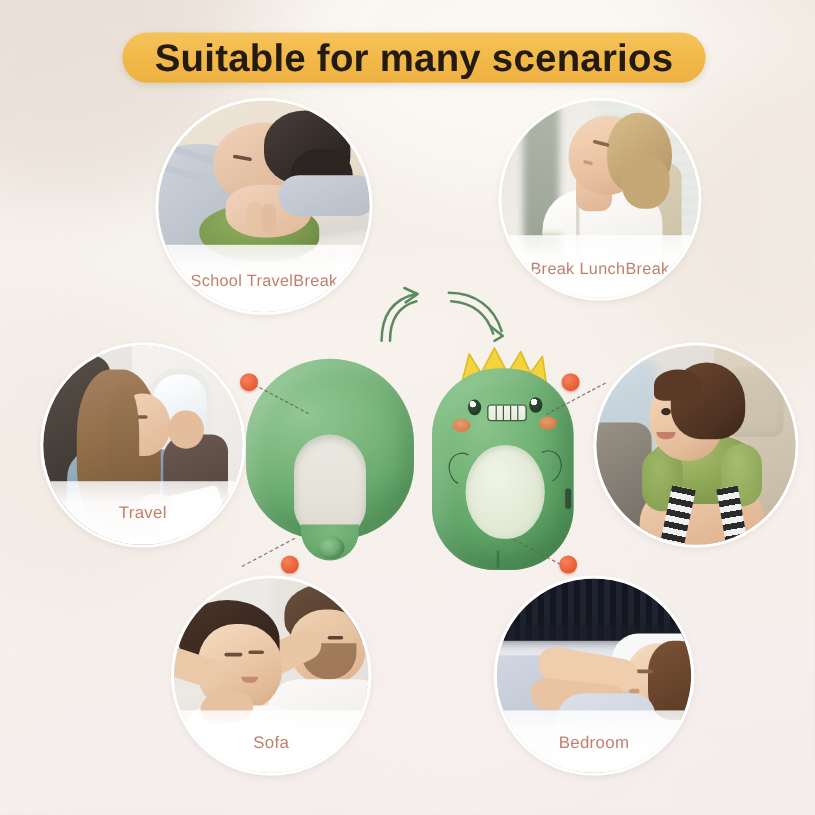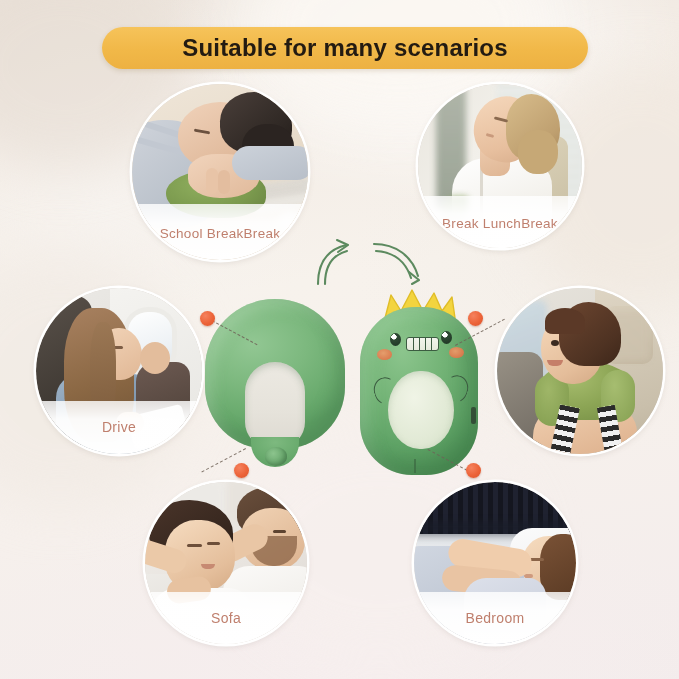--- a/index.html
+++ b/index.html
@@ -22,21 +22,21 @@
 
   
   #banner{
     position:absolute;left:102px;top:27px;width:486px;height:42px;
     background:linear-gradient(180deg,#f6c35a 0%,#f1b848 55%,#edb142 100%);
     border-radius:21px;
     box-shadow:0 2px 5px rgba(120,95,40,.18);
     display:flex;align-items:center;justify-content:center;
   }
   #banner-text{
-    font-size:24px;font-weight:bold;color:#231b12;letter-spacing:.2px;
+    font-size:32px;font-weight:bold;color:#231b12;letter-spacing:.2px;
     white-space:nowrap;
   }
 
   
   .scene{
     position:absolute;border-radius:50%;overflow:hidden;
     background:#ded6cf;
     box-shadow:0 0 0 2.5px #ffffff, 0 2px 7px rgba(110,95,85,.20);
   }
   .scene .photo{position:absolute;inset:0;overflow:hidden;border-radius:50%;}
@@ -169,21 +169,21 @@
 
       <div class="sh" style="left:62px;top:46px;width:16px;height:3px;border-radius:3px;background:#6b513f;transform:rotate(10deg);"></div>
 
       <div class="sh" style="left:56px;top:70px;width:72px;height:44px;border-radius:40% 46% 50% 44%;background:linear-gradient(150deg,#f1d4bc 0%,#e0b99a 100%);"></div>
       <div class="sh" style="left:74px;top:84px;width:12px;height:26px;border-radius:6px;background:#e8c4a7;"></div>
       <div class="sh" style="left:86px;top:86px;width:12px;height:24px;border-radius:6px;background:#e3bd9f;"></div>
 
       <div class="sh" style="left:100px;top:62px;width:82px;height:34px;border-radius:20px;background:linear-gradient(160deg,#ccd2da 0%,#b7bec8 100%);"></div>
     </div>
     <div class="cap two">
-      <span>School Break</span>
+      <span>School Travel</span>
       <span>Break</span>
     </div>
   </div>
 
   <div class="scene sm" style="left:418px;top:84px;width:164px;height:164px;">
     <div class="photo">
       <div class="ph" style="background:linear-gradient(120deg,#e9e6df 0%,#f2f0ea 40%,#dfdfd9 100%);"></div>
 
       <div class="sh blur3" style="left:78px;top:0;width:90px;height:130px;background:repeating-linear-gradient(180deg,#dfe2e0 0 5px,#eef1ee 5px 10px);opacity:.85;"></div>
 
@@ -233,21 +233,21 @@
       <div class="sh" style="left:54px;top:34px;width:26px;height:100px;border-radius:40%;background:linear-gradient(170deg,#9c7855 0%,#7d5c3c 100%);"></div>
 
       <div class="sh" style="left:100px;top:74px;width:54px;height:66px;border-radius:20px 14px 0 0;background:linear-gradient(160deg,#6d5a52 0%,#4e4139 100%);"></div>
       <div class="sh" style="left:104px;top:54px;width:30px;height:32px;border-radius:50%;background:#e3bd9c;"></div>
 
       <div class="sh" style="left:94px;top:122px;width:56px;height:34px;border-radius:5px;background:linear-gradient(160deg,#fbfbfb 0%,#e6e6e6 100%);transform:rotate(-14deg);"></div>
 
       <div class="sh" style="left:80px;top:124px;width:28px;height:22px;border-radius:12px;background:#eac7a6;"></div>
     </div>
     <div class="cap">
-      <span>Drive</span>
+      <span>Travel</span>
     </div>
   </div>
 
   <div class="scene" style="left:497px;top:288px;width:166px;height:166px;">
     <div class="photo">
       <div class="ph" style="background:linear-gradient(150deg,#e7e4dd 0%,#dcd8d0 55%,#cbc6bd 100%);"></div>
 
       <div class="sh" style="left:98px;top:0;width:80px;height:166px;background:linear-gradient(160deg,#ded5c4 0%,#c9bfab 70%,#b8ad98 100%);"></div>
       <div class="sh" style="left:108px;top:18px;width:48px;height:58px;border-radius:10px;background:linear-gradient(160deg,#d9cfbc 0%,#c3b7a1 100%);"></div>
 

